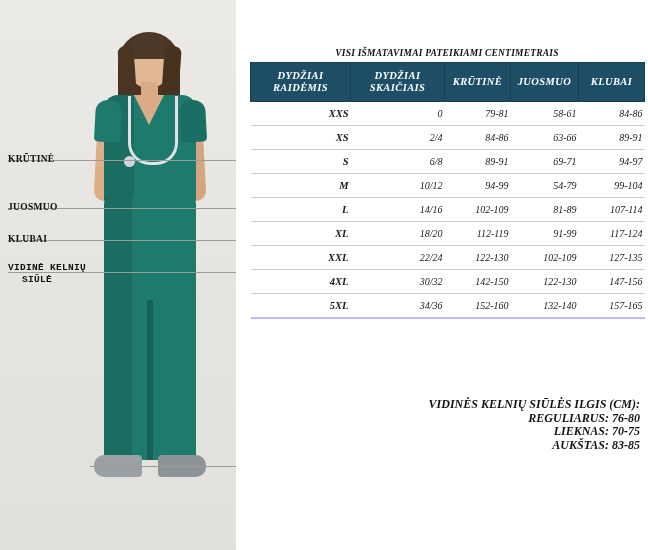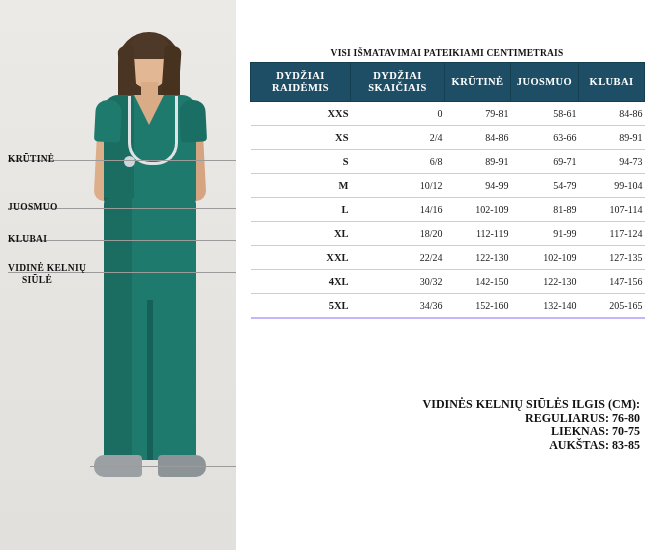--- a/index.html
+++ b/index.html
@@ -207,20 +207,21 @@
   .guide-label.two-line { line-height: 12px; }
 
   
   .table-area {
     position: absolute;
     left: 246px;
     top: 0;
     width: 402px;
     height: 475px;
     background: #ffffff;
+    font-style: italic;
   }
   .table-title {
     position: absolute;
     left: 0; top: 48px;
     width: 402px;
     text-align: center;
     font-size: 9.5px;
     font-weight: bold;
     letter-spacing: .2px;
     color: #121212;
@@ -308,21 +309,21 @@
 
     <div class="guide" style="left:8px; top:160px; width:228px;"></div>
     <div class="guide" style="left:8px; top:208px; width:228px;"></div>
     <div class="guide" style="left:8px; top:240px; width:228px;"></div>
     <div class="guide" style="left:8px; top:272px; width:228px;"></div>
     <div class="guide" style="left:90px; top:466px; width:146px;"></div>
 
     <div class="guide-label" style="left:8px; top:154px;">KRŪTINĖ</div>
     <div class="guide-label" style="left:8px; top:202px;">JUOSMUO</div>
     <div class="guide-label" style="left:8px; top:234px;">KLUBAI</div>
-    <div class="guide-label two-line" style="left:8px; top:262px;">
+    <div class="guide-label two-line" style="left:8px; top:262px;font-family:Liberation Mono, monospace;">
       <span>VIDINĖ KELNIŲ</span><br>
       <span style="display:inline-block; padding-left:14px;">SIŪLĖ</span>
     </div>
   </div>
 
   <div class="table-area">
 
     <div class="table-title">VISI IŠMATAVIMAI PATEIKIAMI CENTIMETRAIS</div>
 
     <table class="size-table">
@@ -367,21 +368,21 @@
           <td>2/4</td>
           <td>84-86</td>
           <td>63-66</td>
           <td>89-91</td>
         </tr>
         <tr>
           <td class="size-letter">S</td>
           <td>6/8</td>
           <td>89-91</td>
           <td>69-71</td>
-          <td>94-73</td>
+          <td>94-97</td>
         </tr>
         <tr>
           <td class="size-letter">M</td>
           <td>10/12</td>
           <td>94-99</td>
           <td>54-79</td>
           <td>99-104</td>
         </tr>
         <tr>
           <td class="size-letter">L</td>
@@ -409,21 +410,21 @@
           <td>30/32</td>
           <td>142-150</td>
           <td>122-130</td>
           <td>147-156</td>
         </tr>
         <tr>
           <td class="size-letter">5XL</td>
           <td>34/36</td>
           <td>152-160</td>
           <td>132-140</td>
-          <td>205-165</td>
+          <td>157-165</td>
         </tr>
       </tbody>
     </table>
 
     <div class="footnote">
       <span class="fn-line">VIDINĖS KELNIŲ SIŪLĖS ILGIS (CM):</span>
       <span class="fn-line">REGULIARUS: 76-80</span>
       <span class="fn-line">LIEKNAS:  70-75</span>
       <span class="fn-line">AUKŠTAS:  83-85</span>
     </div>

